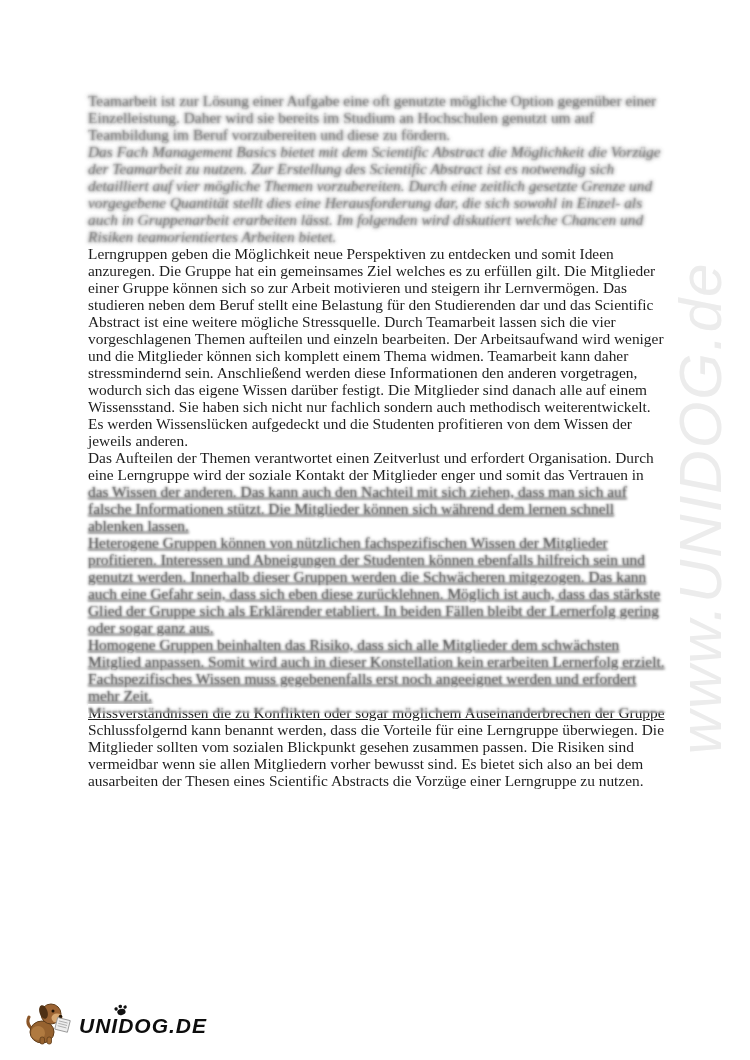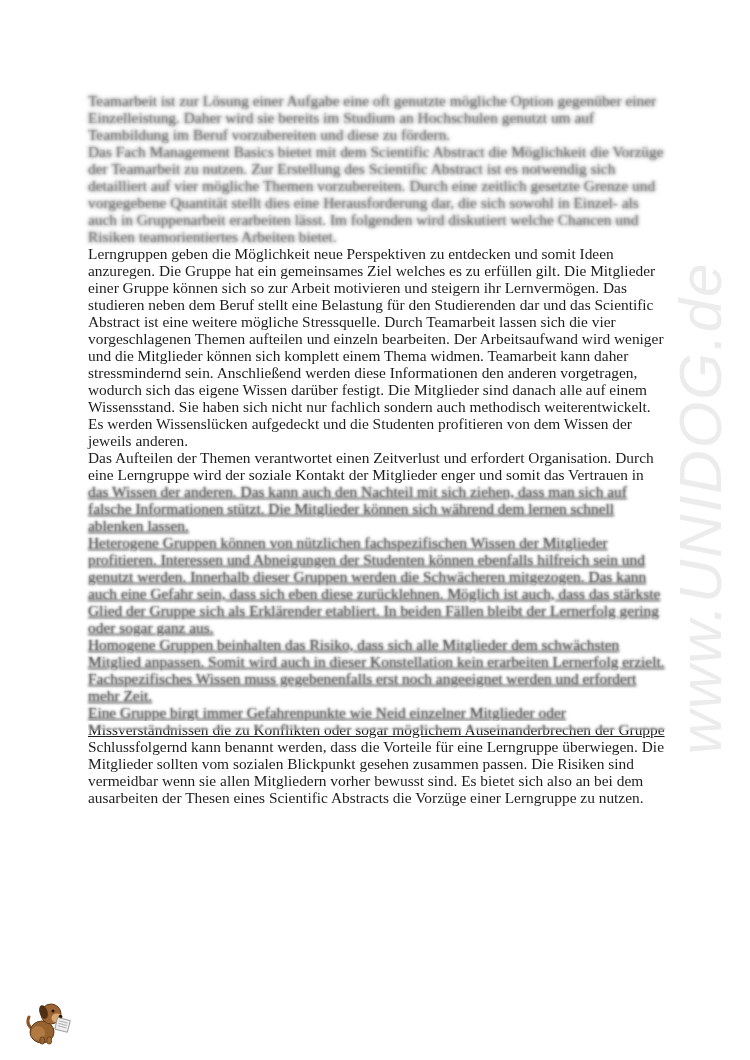--- a/index.html
+++ b/index.html
@@ -17,21 +17,21 @@
     left: 88px;
     top: 92px;
     width: 578px;
     font-size: 15.4px;
     line-height: 17px;
     color: #1d1d1d;
     text-align: left;
   }
   .content p, .content div.para { margin: 0; padding: 0; }
   .mb18 { margin-bottom: 18px; }
-  .mb17 { margin-bottom: 17px; }
+  .mb17 { margin-bottom: 17px; font-style: italic; }
   .mt26 { margin-top: 26px; }
 
   
   .blur-strong {
     color: transparent;
     text-shadow: 0 0 4px rgba(45,45,45,0.85), 0 0 2px rgba(45,45,45,0.45);
   }
   .blur-mid {
     color: transparent;
     text-shadow: 0 0 3px rgba(40,40,40,0.88), 0 0 1.6px rgba(40,40,40,0.45);
@@ -111,21 +111,20 @@
 
     <p>
       <span>Das Aufteilen der Themen verantwortet einen Zeitverlust und erfordert Organisation. Durch eine Lerngruppe wird der soziale Kontakt der Mitglieder enger und somit das Vertrauen in </span><span class="blur-mid">das Wissen der anderen. Das kann auch den Nachteil mit sich ziehen, dass man sich auf falsche Informationen stützt. Die Mitglieder können sich während dem lernen schnell ablenken lassen.</span>
     </p>
 
     <p class="blur-mid">Heterogene Gruppen können von nützlichen fachspezifischen Wissen der Mitglieder profitieren. Interessen und Abneigungen der Studenten können ebenfalls hilfreich sein und genutzt werden. Innerhalb dieser Gruppen werden die Schwächeren mitgezogen. Das kann auch eine Gefahr sein, dass sich eben diese zurücklehnen. Möglich ist auch, dass das stärkste Glied der Gruppe sich als Erklärender etabliert. In beiden Fällen bleibt der Lernerfolg gering oder sogar ganz aus.</p>
 
     <p class="blur-mid mb18">Homogene Gruppen beinhalten das Risiko, dass sich alle Mitglieder dem schwächsten Mitglied anpassen. Somit wird auch in dieser Konstellation kein erarbeiten Lernerfolg erzielt. Fachspezifisches Wissen muss gegebenenfalls erst noch angeeignet werden und erfordert mehr Zeit.</p>
 
     <div class="para">
-      <div class="blur-mid">Eine Gruppe birgt immer Gefahrenpunkte wie Neid einzelner Mitglieder oder</div>
       <div class="half-line">
         <span>Missverständnissen die zu Konflikten oder sogar möglichem Auseinanderbrechen der Gruppe</span>
         <span class="blur-overlay" aria-hidden="true">Missverständnissen die zu Konflikten oder sogar möglichem Auseinanderbrechen der Gruppe</span>
       </div>
     </div>
 
     <p class="mt26">Schlussfolgernd kann benannt werden, dass die Vorteile für eine Lerngruppe überwiegen. Die Mitglieder sollten vom sozialen Blickpunkt gesehen zusammen passen. Die Risiken sind vermeidbar wenn sie allen Mitgliedern vorher bewusst sind. Es bietet sich also an bei dem ausarbeiten der Thesen eines Scientific Abstracts die Vorzüge einer Lerngruppe zu nutzen.</p>
 
   </div>
 
@@ -141,16 +140,27 @@
       <ellipse cx="31" cy="17" rx="5.5" ry="4.5" fill="#d7a873"></ellipse>
       <circle cx="34.5" cy="15.5" r="1.8" fill="#241505"></circle>
       <circle cx="27" cy="10" r="1.5" fill="#1c1106"></circle>
       <g transform="rotate(14 37 24)">
         <rect x="30" y="18" width="13" height="12" fill="#eeeeee" stroke="#8d8d8d" stroke-width="0.8"></rect>
         <line x1="32" y1="21" x2="41" y2="21" stroke="#9a9a9a" stroke-width="0.7"></line>
         <line x1="32" y1="23.5" x2="41" y2="23.5" stroke="#9a9a9a" stroke-width="0.7"></line>
         <line x1="32" y1="26" x2="41" y2="26" stroke="#9a9a9a" stroke-width="0.7"></line>
       </g>
     </svg>
+    <div class="logo-text-wrap">
+      <svg class="paw-icon" width="16" height="13" viewBox="0 0 16 13">
+        <g transform="rotate(-12 8 7)" fill="#111111">
+          <ellipse cx="8" cy="9" rx="4.2" ry="3.1"></ellipse>
+          <circle cx="3.4" cy="5" r="1.7"></circle>
+          <circle cx="8" cy="3.4" r="1.8"></circle>
+          <circle cx="12.6" cy="5" r="1.7"></circle>
+        </g>
+      </svg>
+      <span class="logo-text">UNIDOG.DE</span>
+    </div>
   </div>
 
 
 </div>
 
 </body></html>

